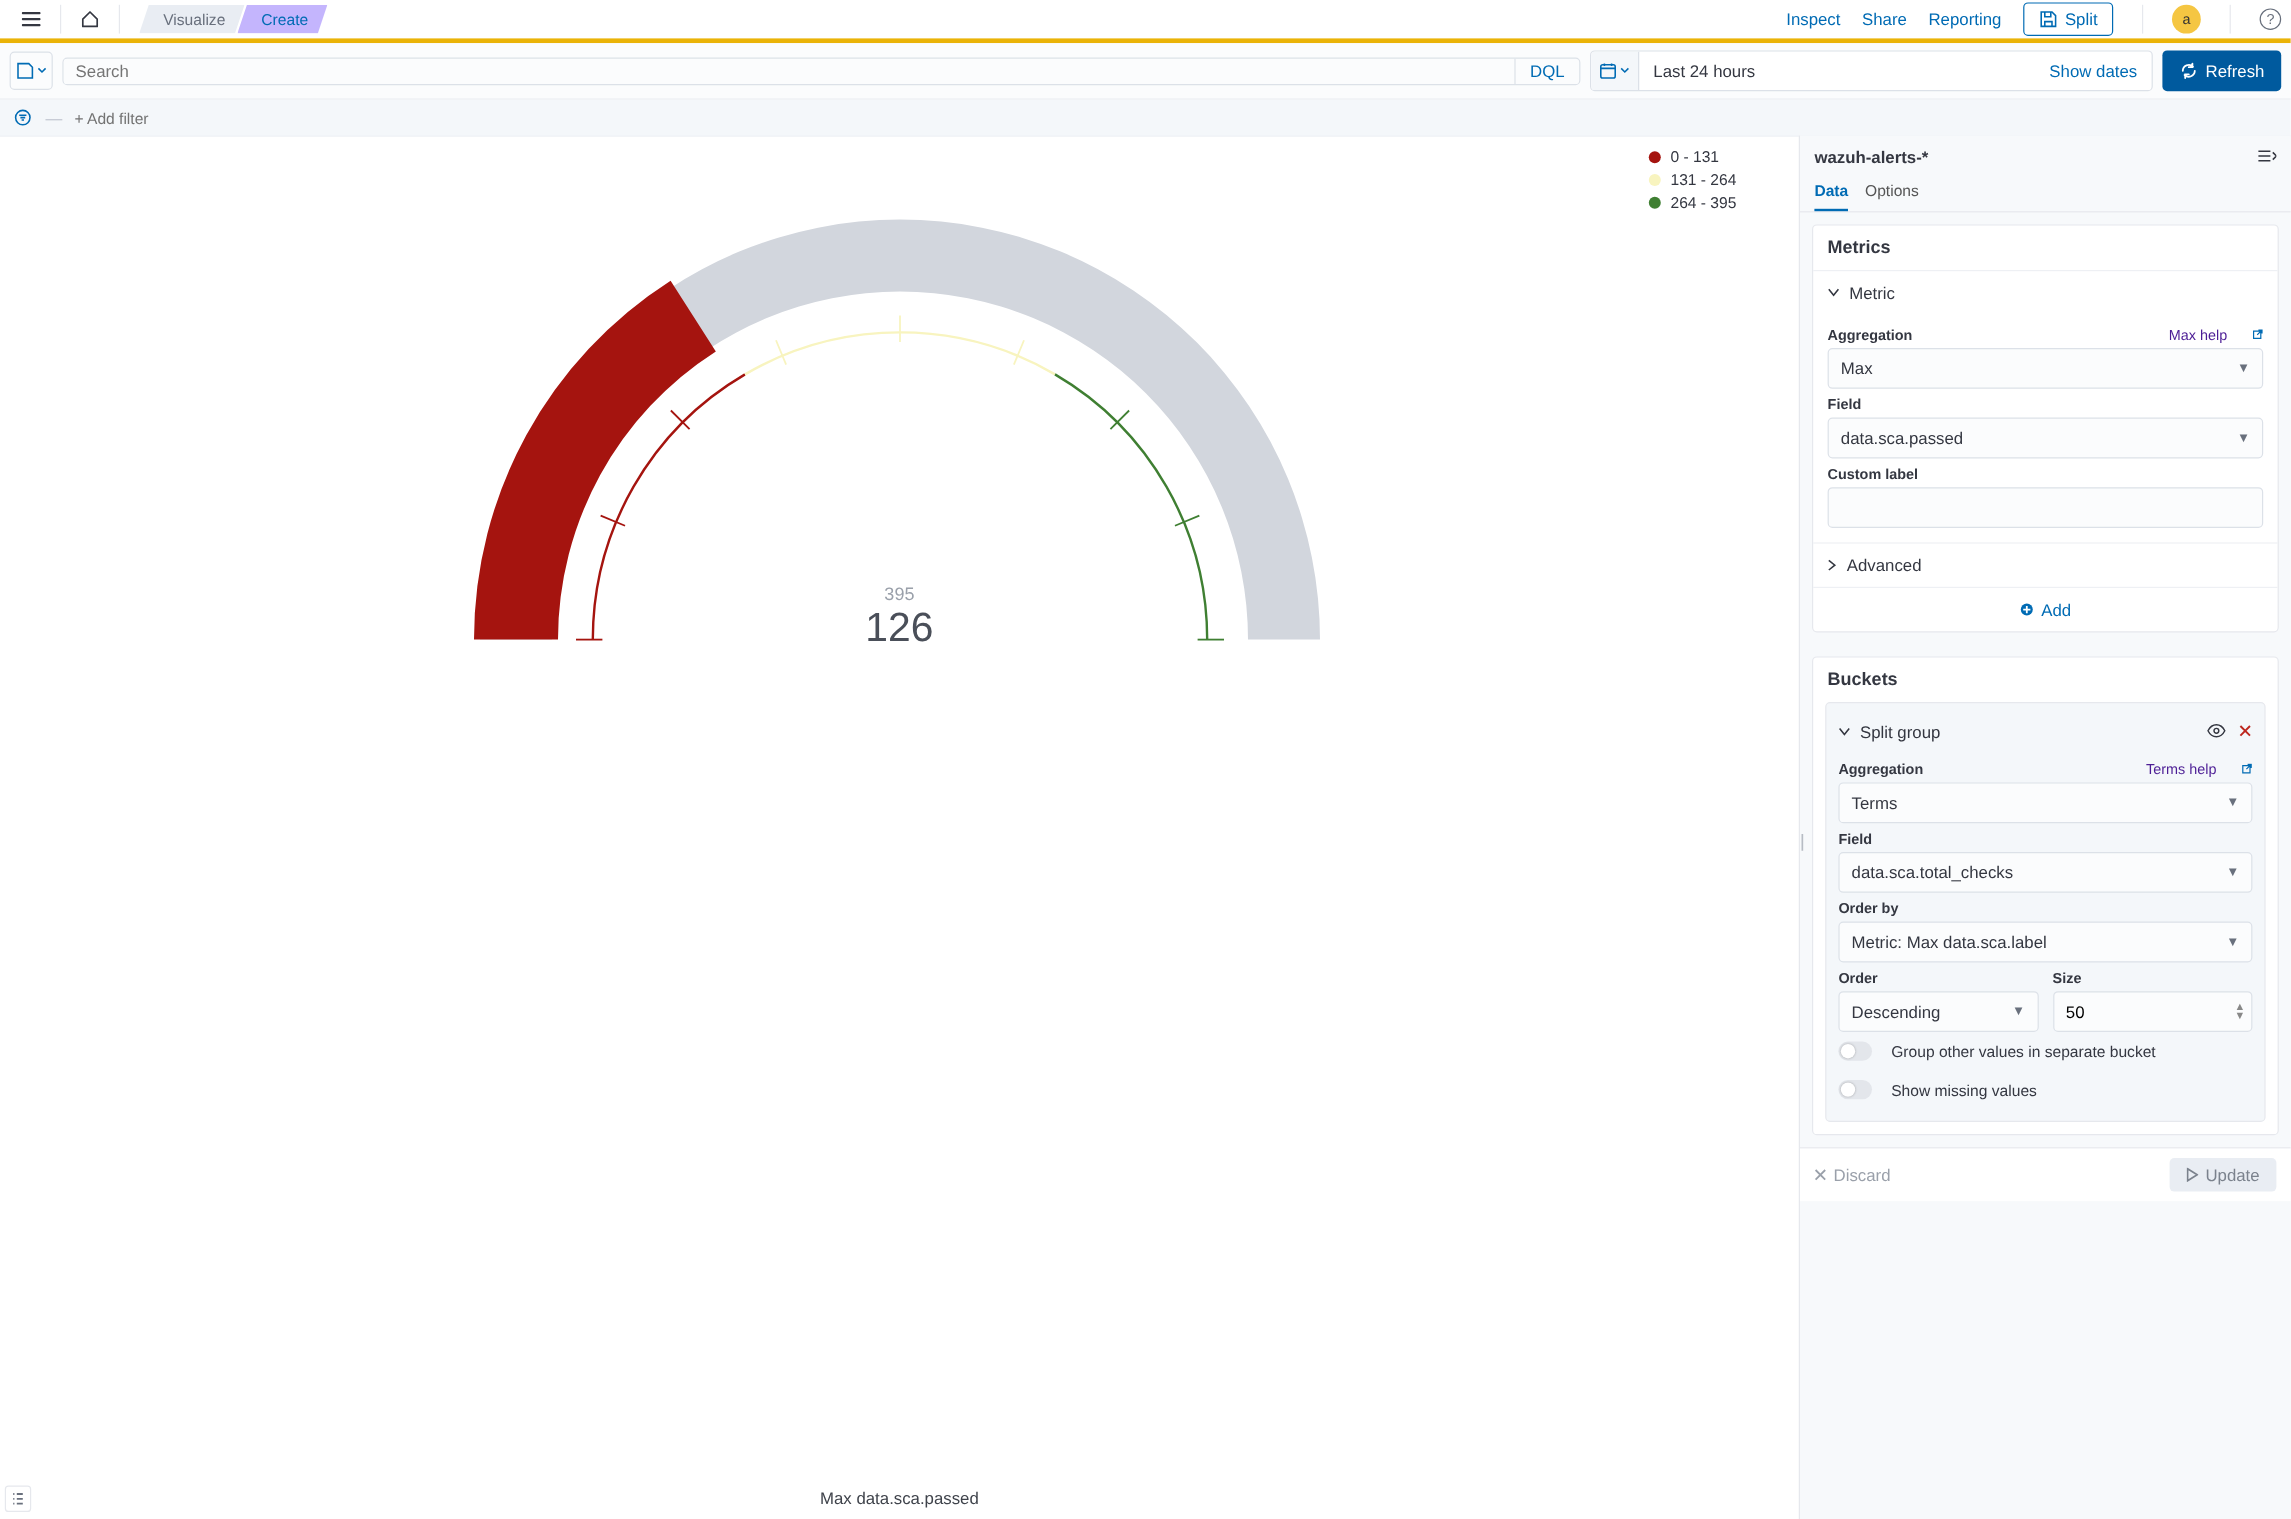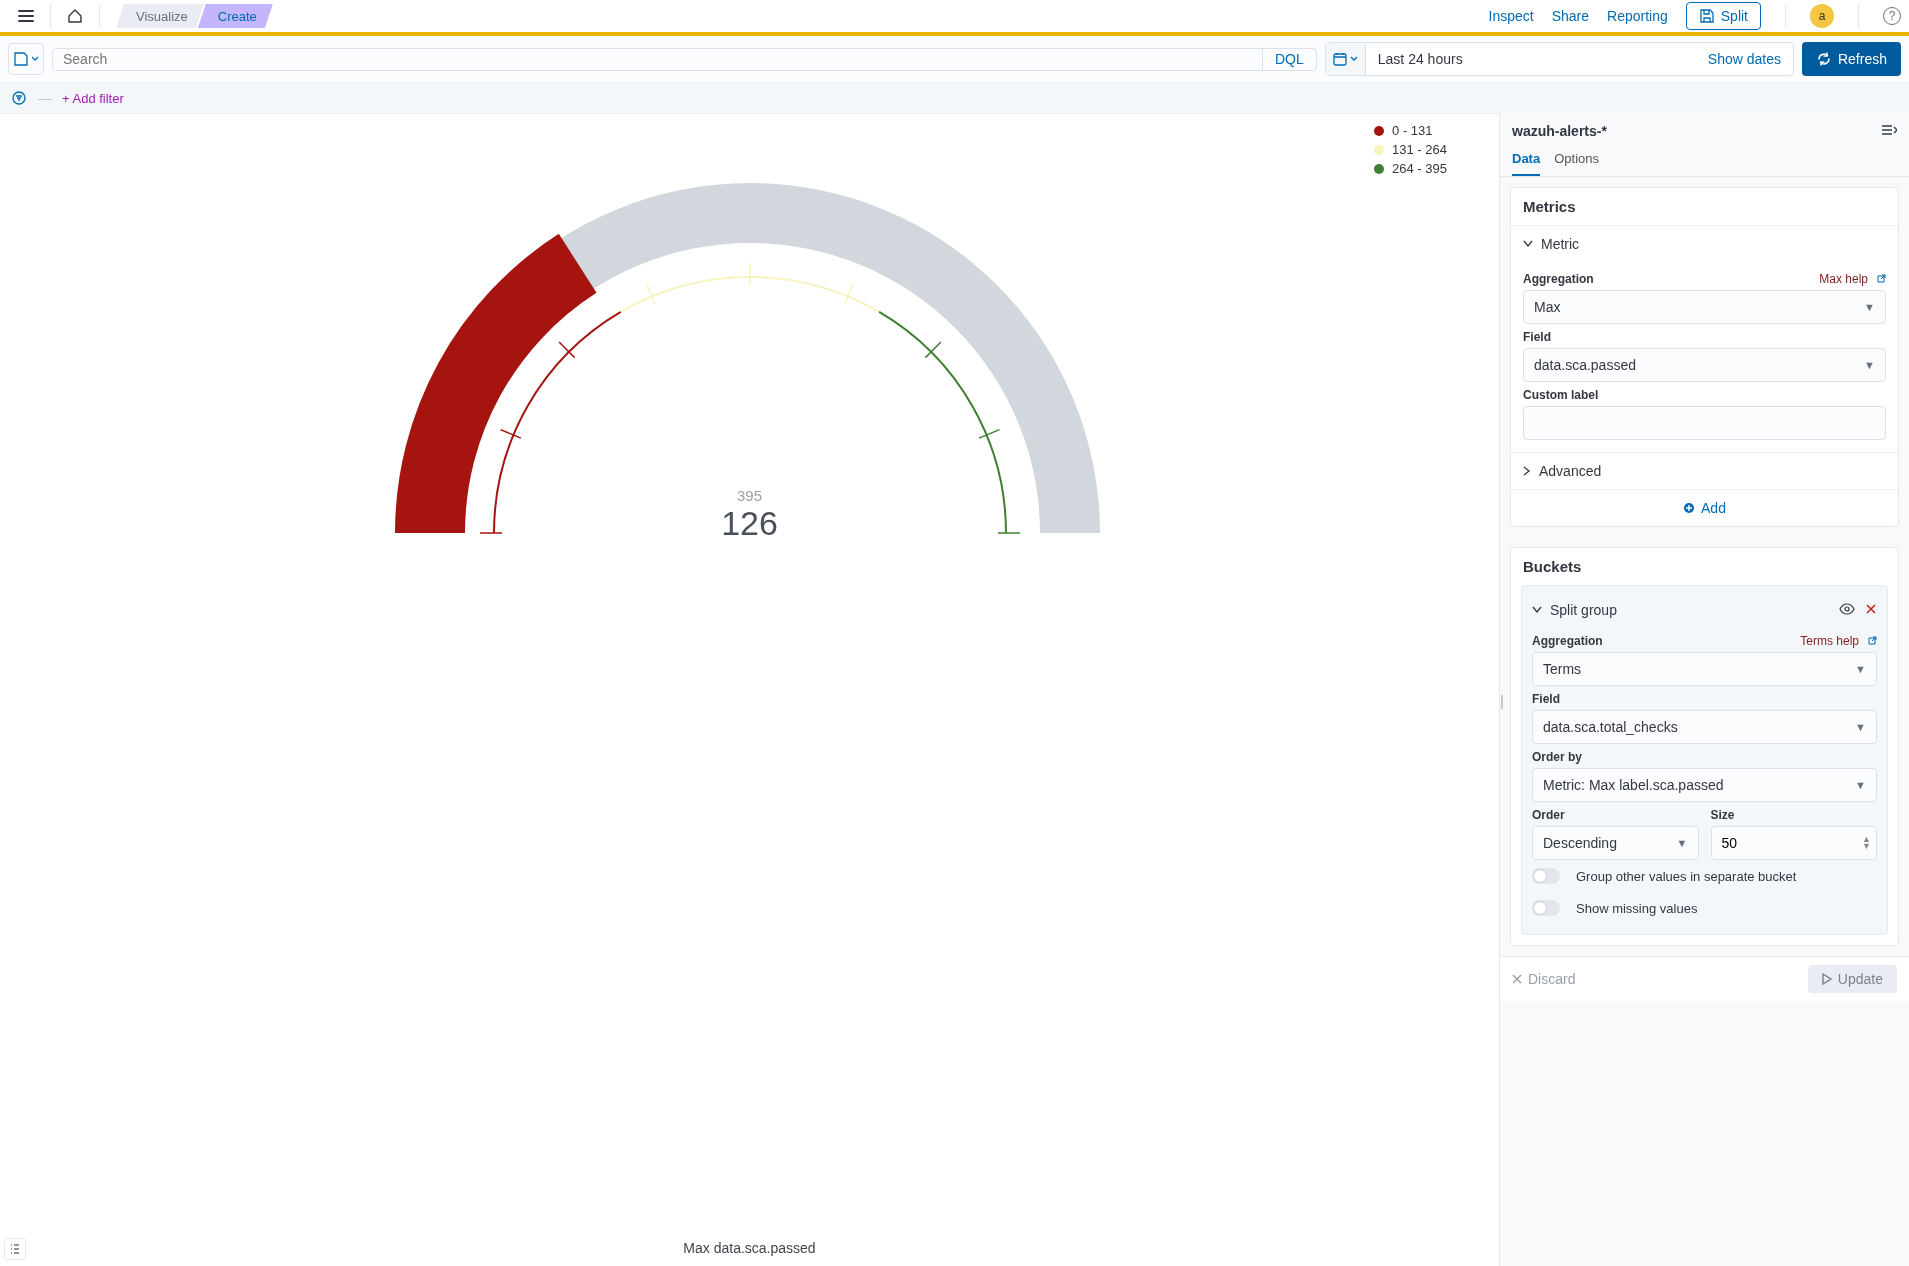--- a/index.html
+++ b/index.html
@@ -22,21 +22,21 @@
   .qb-search { flex: 1; border: none; padding: 0 10px; font-size: 14px; background: #fbfcfd; outline: none; }
   .qb-dql { padding: 0 12px; display: flex; align-items: center; color: #006bb4; cursor: pointer; border-left: 1px solid #dce1e8; }
   .qb-date-wrap { display: flex; border: 1px solid #dce1e8; border-radius: 4px; height: 34px; overflow: hidden; background: #fff; }
   .qb-cal { width: 40px; display: flex; align-items: center; justify-content: center; color: #006bb4; cursor: pointer; border-right: 1px solid #dce1e8; gap: 2px; background: #f4f7fa; }
   .qb-date { flex: 1; padding: 0 12px; display: flex; align-items: center; min-width: 330px; }
   .qb-showdates { color: #006bb4; padding: 0 12px; display: flex; align-items: center; cursor: pointer; }
   .qb-refresh { background: #005a9e; color: #fff; border-radius: 4px; height: 34px; padding: 0 14px; display: inline-flex; align-items: center; gap: 6px; cursor: pointer; font-size: 14px; }
   
   .filterbar { display: flex; align-items: center; gap: 10px; padding: 6px 10px; background: #f4f7fa; border-top: 1px solid #eef0f4; border-bottom: 1px solid #eef0f4; }
   .filter-icon { color: #006bb4; width: 18px; height: 18px; display: flex; align-items: center; justify-content: center; cursor: pointer; }
-  .add-filter { color: #a21caf; cursor: pointer; font-size: 13px; }
+  .add-filter { color: #737373; cursor: pointer; font-size: 13px; }
   
   .main { position: absolute; top: 113px; bottom: 0; left: 0; right: 0; display: flex; }
   .viz-area { flex: 1; position: relative; display: flex; flex-direction: column; align-items: center; justify-content: flex-start; padding-top: 10px; }
   .legend { position: absolute; top: 10px; right: 52px; font-size: 13px; }
   .legend-row { display: flex; align-items: center; gap: 8px; margin-bottom: 4px; }
   .dot { width: 10px; height: 10px; border-radius: 50%; }
   .gauge-wrap { position: relative; width: 760px; height: 560px; }
   .gauge-labels { position: absolute; left: 50%; top: 70%; transform: translate(-50%,-50%); text-align: center; }
   .gauge-max { font-size: 15px; color: #9aa0aa; }
   .gauge-val { font-size: 34px; color: #4a4f59; }
@@ -51,21 +51,21 @@
   .sp-tab.active { color: #006bb4; font-weight: 600; border-bottom: 2px solid #006bb4; }
   .panel-card { background: #fff; border: 1px solid #e6e8ed; border-radius: 4px; margin: 10px; }
   .panel-heading { font-weight: 600; font-size: 15px; padding: 10px 12px; }
   .sub-accordion { border-top: 1px solid #eef0f4; }
   .acc-head { display: flex; align-items: center; gap: 8px; padding: 10px 12px; cursor: pointer; font-size: 14px; }
   .acc-head.right-actions { justify-content: flex-start; }
   .acc-actions { margin-left: auto; display: flex; gap: 10px; align-items: center; }
   .acc-body { padding: 4px 12px 12px 12px; }
   .form-label-row { display: flex; justify-content: space-between; align-items: center; margin: 6px 0 4px 0; }
   .form-label { font-weight: 600; font-size: 12px; }
-  .help-link { color: #7f1d1d; font-size: 12px; display: inline-flex; align-items: center; gap: 8px; cursor: pointer; }
+  .help-link { color: #4c1d95; font-size: 12px; display: inline-flex; align-items: center; gap: 20px; cursor: pointer; }
   .select, .text-input, .num-input { width: 100%; height: 34px; border: 1px solid #dce1e8; border-radius: 4px; padding: 0 10px; font-size: 14px; background: #fbfcfd; display: flex; align-items: center; justify-content: space-between; cursor: pointer; }
   .select .chev { color: #69707d; font-size: 11px; }
   .two-col { display: flex; gap: 12px; }
   .two-col > div { flex: 1; }
   .switch-row { display: flex; align-items: center; gap: 16px; padding: 8px 0; font-size: 13px; }
   .switch { width: 28px; height: 16px; border-radius: 8px; background: #e3e6eb; position: relative; cursor: pointer; }
   .switch::after { content:""; position: absolute; width: 12px; height:12px; border-radius:50%; background:#fff; top:2px; left:2px; box-shadow:0 0 2px rgba(0,0,0,.3);}
   .add-link { color: #006bb4; text-align: center; padding: 10px 0; border-top: 1px solid #eef0f4; cursor: pointer; font-size: 14px; display: flex; align-items: center; justify-content: center; gap: 6px; }
   .advanced-row { display: flex; align-items: center; gap: 8px; padding: 10px 12px; cursor: pointer; border-top: 1px solid #eef0f4; font-size: 14px; }
   .bucket-body { background: #f4f7fa; border: 1px solid #e6e8ed; border-radius: 4px; margin: 0 10px 10px 10px; padding: 6px 10px 10px 10px; }
@@ -315,21 +315,21 @@
             <span class="form-label">Field</span>
           </div>
         <div class="select">
           <span>data.sca.total_checks</span>
             <span class="chev">▼</span>
         </div>
         <div class="form-label-row">
             <span class="form-label">Order by</span>
           </div>
         <div class="select">
-          <span>Metric: Max label.sca.passed</span>
+          <span>Metric: Max data.sca.label</span>
             <span class="chev">▼</span>
         </div>
         <div class="two-col">
           <div>
             <div class="form-label-row">
                 <span class="form-label">Order</span>
               </div>
             <div class="select">
               <span>Descending</span>
                 <span class="chev">▼</span>

